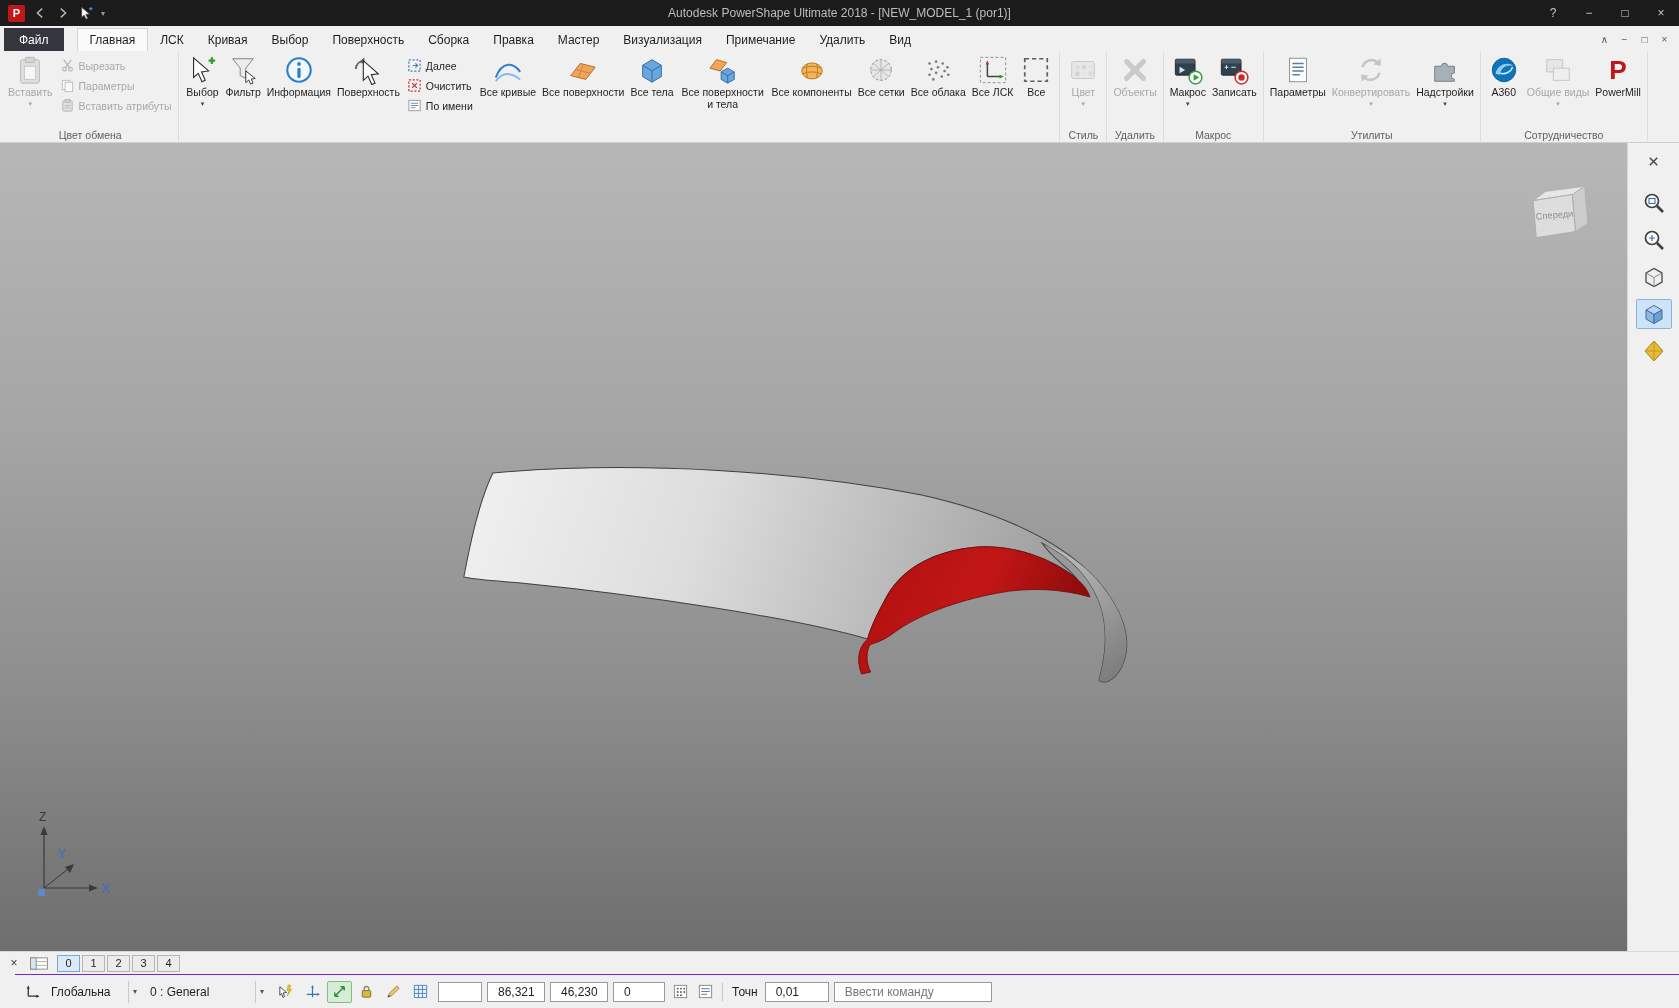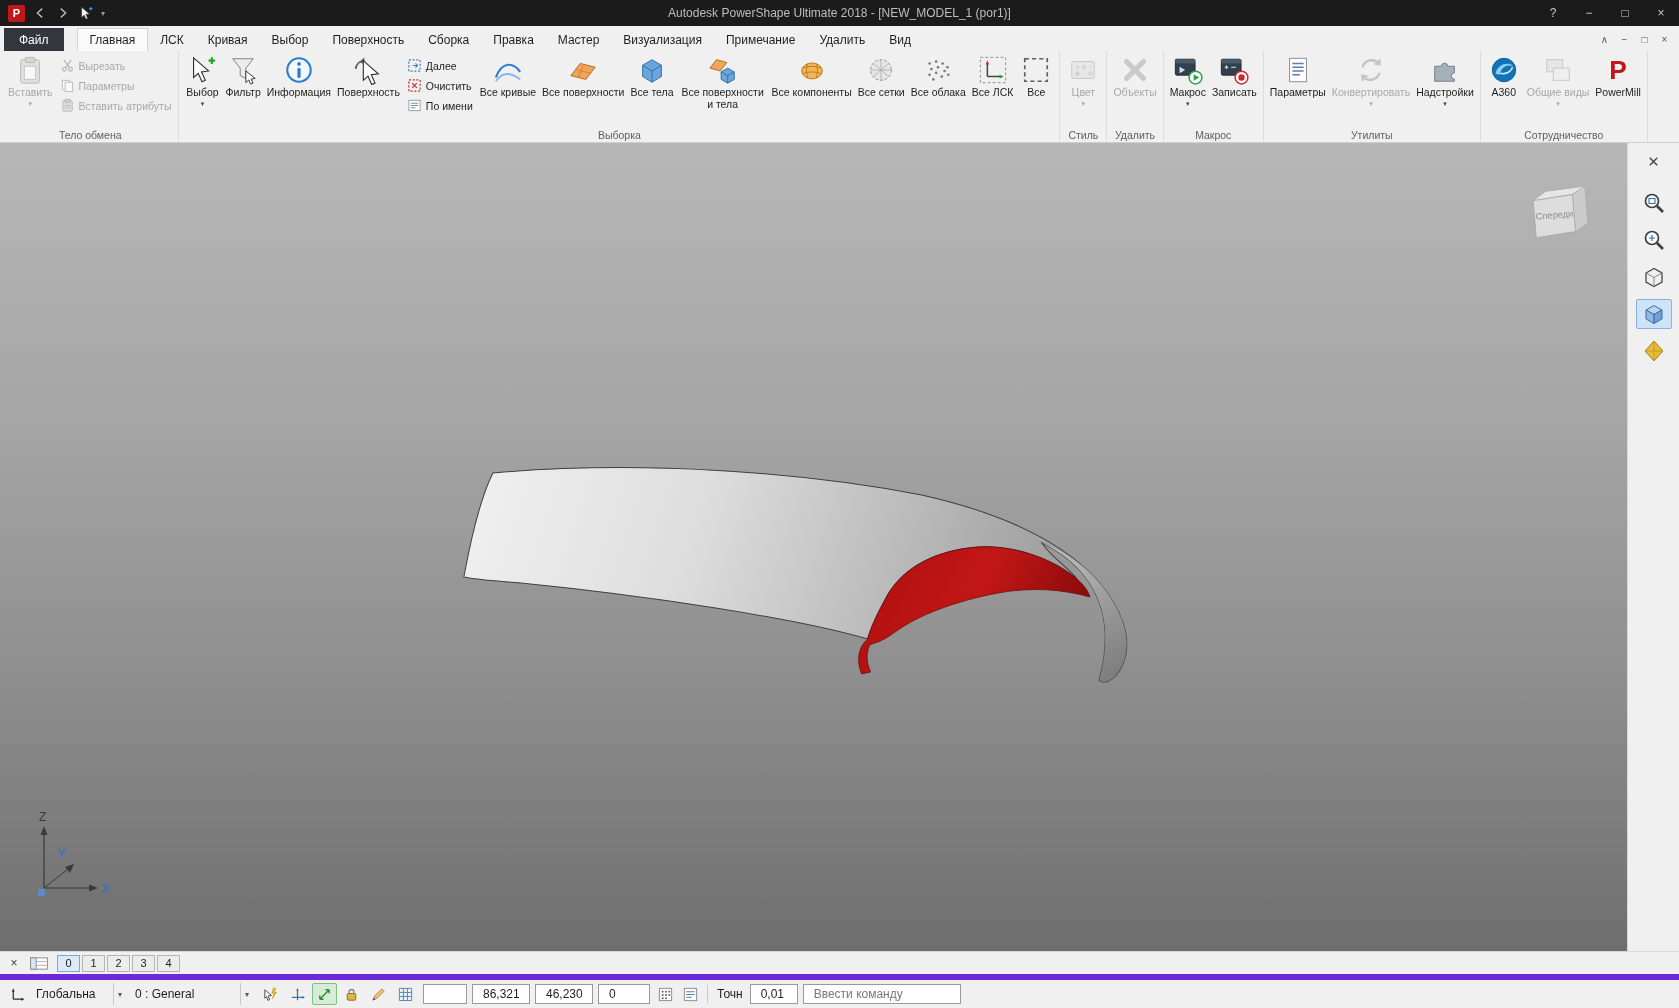--- a/index.html
+++ b/index.html
@@ -58,36 +58,36 @@
   
   .levelbar { height:23px; background:#f0f0f0; border-top:1px solid #d8d8d8; display:flex; align-items:center; gap:5px; padding:0 7px; }
   .lvl-x { color:#3f3f3f; font-size:12px; width:14px; text-align:center; }
   .lvl-palette { width:26px; height:17px; display:flex; align-items:center; justify-content:center; }
   .lvl-palette svg { width:24px; height:15px; }
   .lvl-btns { display:flex; gap:2px; }
   .lvl-btn { min-width:23px; height:17px; background:#ececec; border:1px solid #b5b5b5; display:flex; align-items:center; justify-content:center; font-size:11px; color:#1e1e1e; }
   .lvl-btn.active { background:#dce9f7; border-color:#7aa7d8; }
 
   
-  .cmdbar { height:34px; background:#f0f0f0; border-top:6px solid #6d28d9; display:flex; align-items:center; gap:5px; padding:0 7px; font-size:12px; color:#1e1e1e; }
+  .cmdbar { height:34px; background:#f0f0f0; border-top:1px solid #6d28d9; display:flex; align-items:center; gap:5px; padding:0 7px; font-size:12px; color:#1e1e1e;margin-left:15px; }
   .cmd-ic { width:20px; height:20px; display:flex; align-items:center; justify-content:center; }
   .cmd-ic svg { width:17px; height:17px; }
   .combo { display:flex; align-items:center; gap:5px; height:22px; padding:0 4px; }
   .combo .chev { font-size:8px; color:#555; border-left:1px solid #c9c9c9; padding-left:4px; align-self:stretch; display:flex; align-items:center; }
   .combo-workplane { width:94px; }
   .combo-level { width:122px; }
   .combo .cval { flex:1; white-space:nowrap; overflow:hidden; }
   .cmd-toggles { display:flex; gap:2px; }
   .cmd-ibtn { width:25px; height:22px; display:flex; align-items:center; justify-content:center; border-radius:2px; }
   .cmd-ibtn .icon { width:17px; height:17px; }
   .cmd-ibtn.active { background:#d6ecd6; border:1px solid #7fbf7f; }
   input.field { height:20px; border:1px solid #9a9a9a; background:#fff; font:12px "Liberation Sans",sans-serif; padding:0 10px; color:#1e1e1e; }
   input.field::placeholder { color:#777; }
   .f-blank { width:44px; } .f-x { width:58px; } .f-y { width:58px; } .f-z { width:52px; }
-  .f-tol { width:48px; } .f-cmd { width:158px; }
+  .f-tol { width:64px; } .f-cmd { width:158px; }
   .cmd-sep { width:1px; height:18px; background:#c9c9c9; margin:0 2px; }
   .tol-label { padding:0 2px; }
 </style>
 </head>
 <body>
 
 <div class="titlebar">
   <div class="tb-left">
     <div class="app-logo">
         <span>P</span>
@@ -182,21 +182,21 @@
               <svg viewBox="0 0 16 16">
                 <rect x="3" y="3" width="10" height="11" rx="1" fill="#d8cfae" stroke="#8a7f5e"></rect>
                 <rect x="5.5" y="1.5" width="5" height="3" fill="#b9b9b9" stroke="#7d7d7d"></rect>
                 <path d="M5 8 h6 M5 10.5 h6" stroke="#8a7f5e"></path>
               </svg>
             </span>
             <span class="slbl">Вставить атрибуты</span>
           </div>
         </div>
       </div>
-      <div class="rgroup-label">Тело обмена</div>
+      <div class="rgroup-label">Цвет обмена</div>
     </div>
     <div class="rgroup">
       <div class="rgroup-body">
         <div class="rb-big">
           <span class="icon">
             <svg viewBox="0 0 32 32">
               <path d="M7 3 L23 17 L15.5 18 L19.5 27 L16 28.6 L12 19.6 L7 24 Z" fill="#fdfdfd" stroke="#2f2f2f" stroke-width="1.2"></path>
               <path d="M23 6 h7 M26.5 2.5 v7" stroke="#27a427" stroke-width="2.4"></path>
             </svg>
           </span>
@@ -350,21 +350,20 @@
         </div>
         <div class="rb-big">
           <span class="icon">
             <svg viewBox="0 0 32 32">
               <rect x="4" y="4" width="24" height="24" fill="none" stroke="#5f5f5f" stroke-width="1.8" stroke-dasharray="4.5 3.2"></rect>
             </svg>
           </span>
           <div class="lbl">Все</div>
         </div>
       </div>
-      <div class="rgroup-label">Выборка</div>
     </div>
     <div class="rgroup">
       <div class="rgroup-body">
         <div class="rb-big disabled">
           <span class="icon">
             <svg viewBox="0 0 32 32">
               <rect x="4" y="7" width="24" height="18" rx="2" fill="#e0e0e0" stroke="#9a9a9a"></rect>
               <circle cx="10" cy="13" r="2.6" fill="#c9c9c9"></circle>
               <circle cx="17" cy="13" r="2.6" fill="#bdbdbd"></circle>
               <circle cx="24" cy="13" r="2.6" fill="#d4d4d4"></circle>

